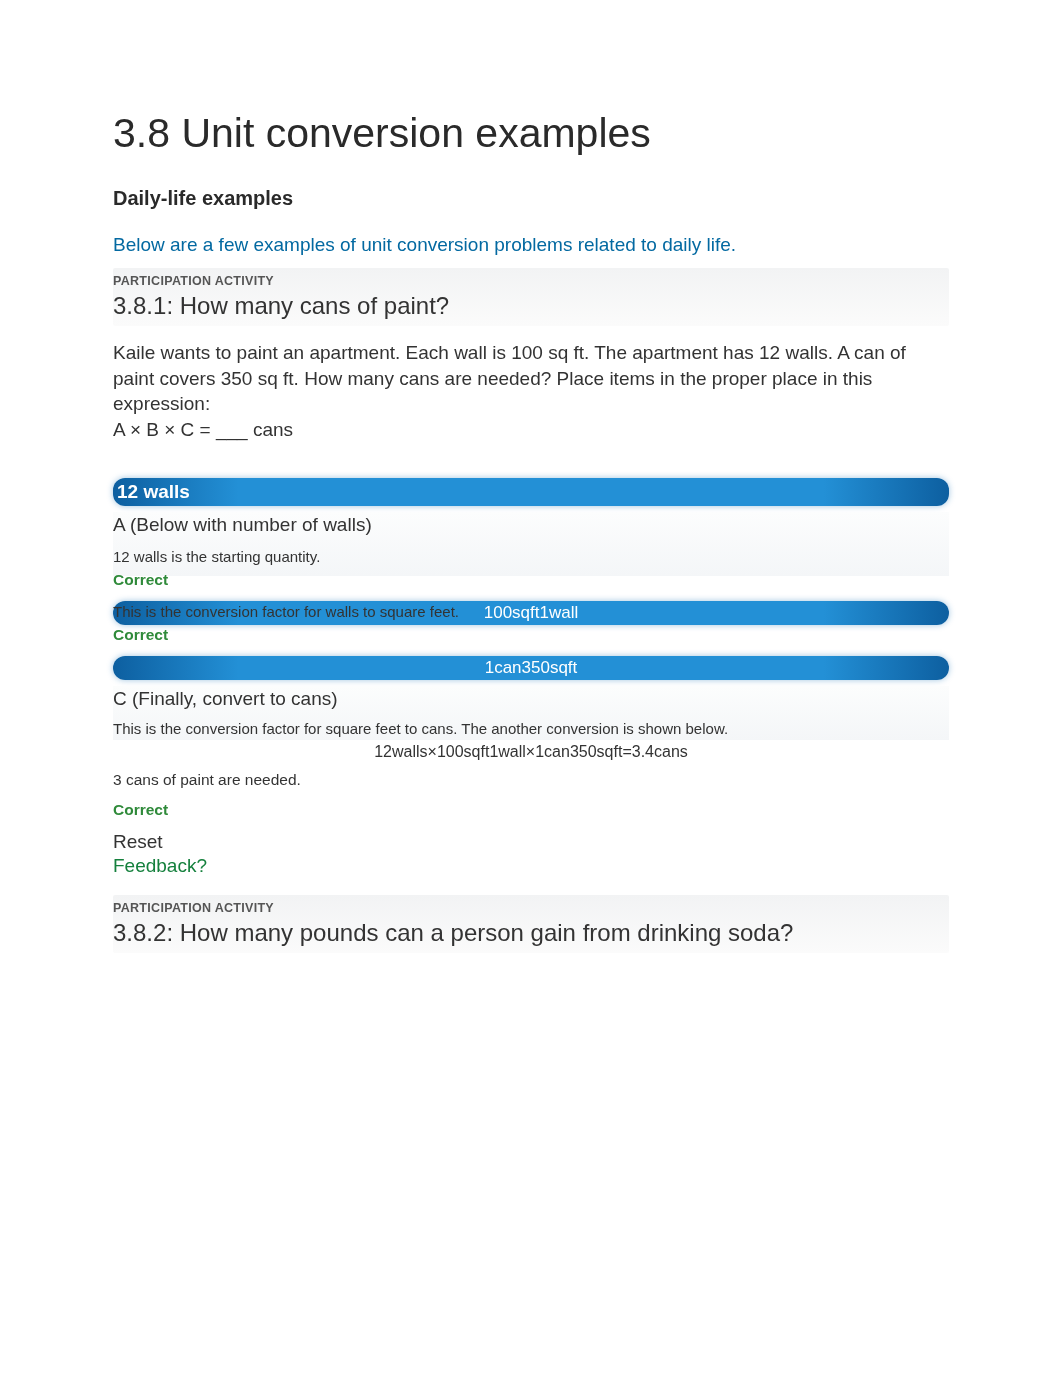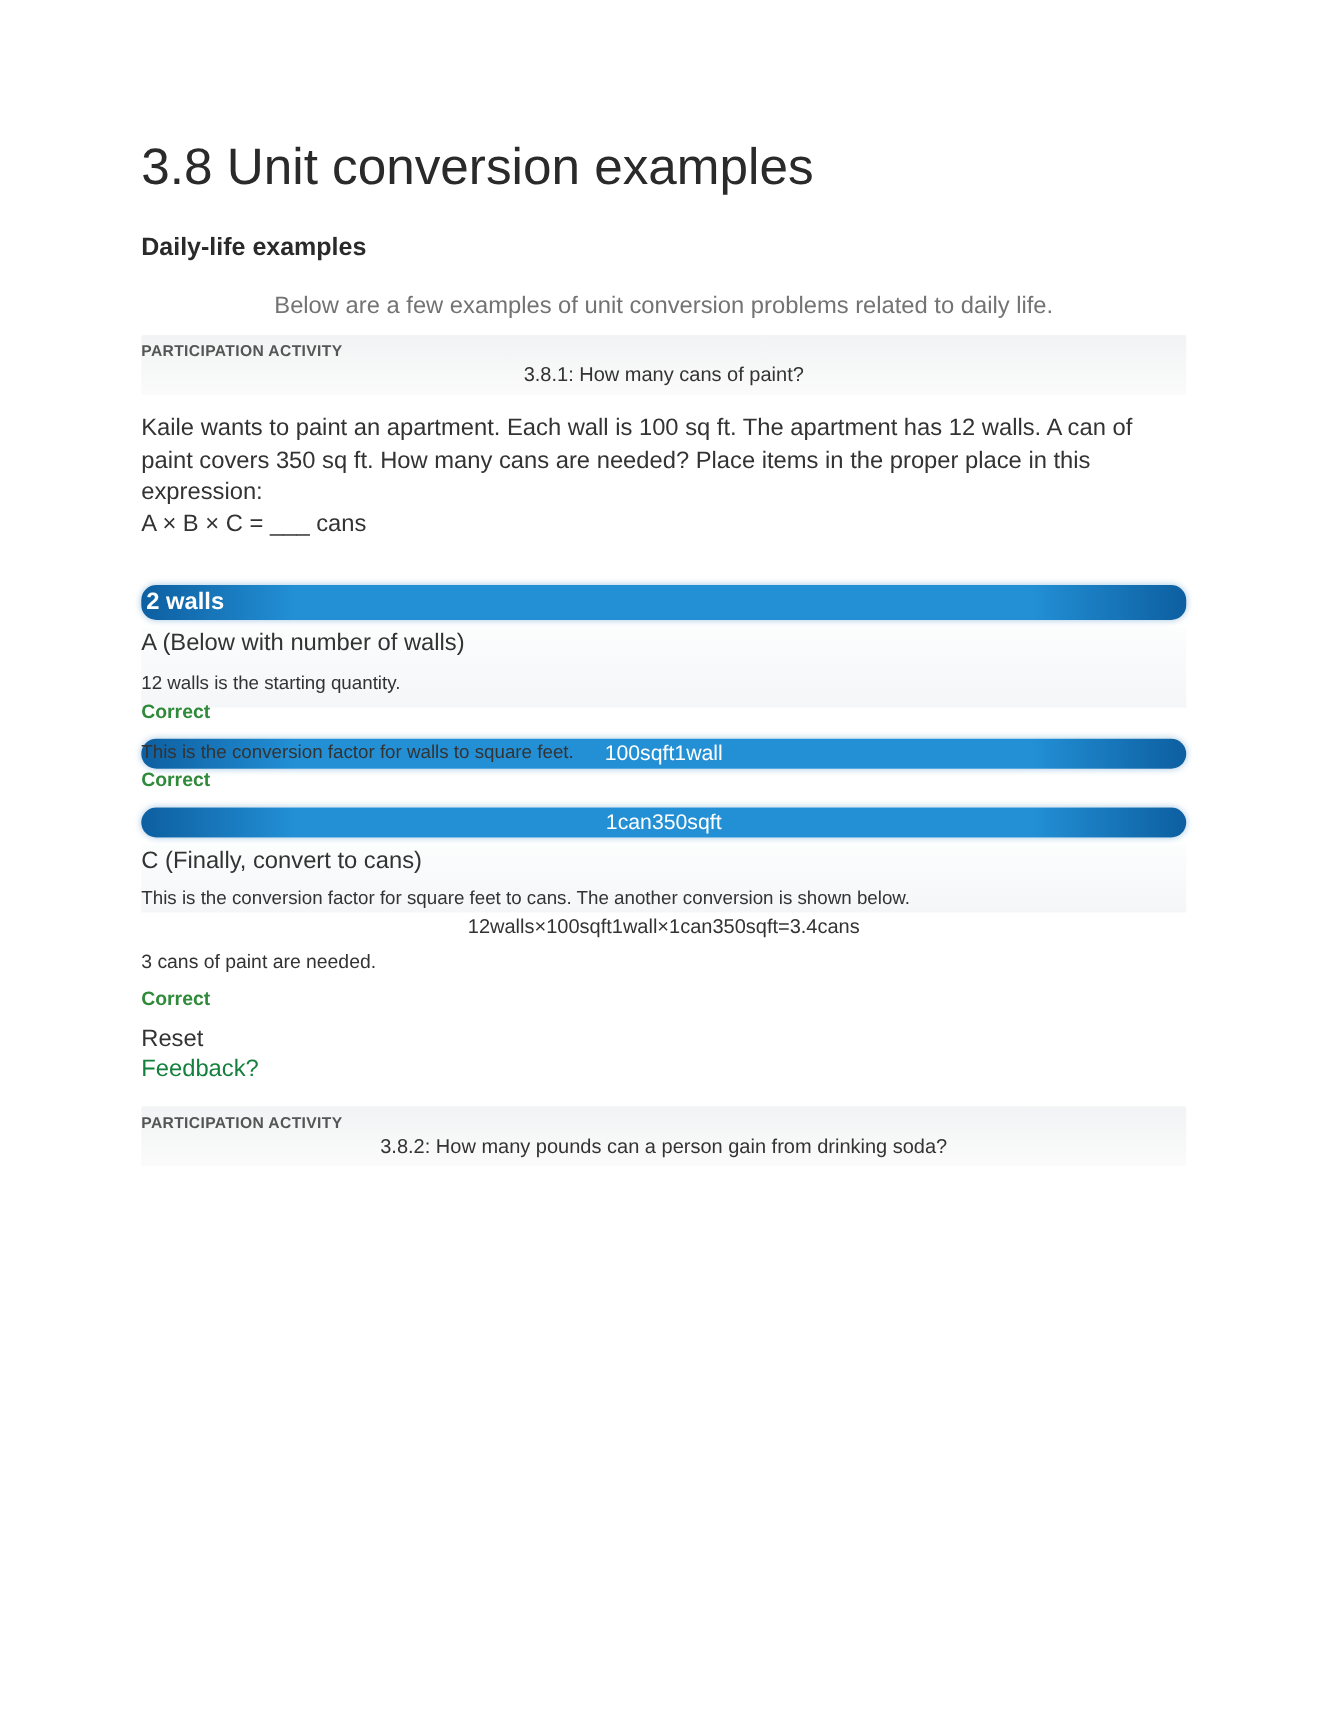--- a/index.html
+++ b/index.html
@@ -17,42 +17,40 @@
       margin-bottom: 30px;
     }
     .section-heading {
       font-size: 20px;
       font-weight: 700;
       color: #2a2a2a;
       margin-bottom: 24px;
     }
     .intro-text {
       font-size: 19px;
-      color: #737373;
+      color: #0369a1;
       margin-bottom: 12px;
-      text-align: center;
     }
     .activity-block {
       background: linear-gradient(to bottom, #f2f3f4 0%, #fbfbfb 100%);
       border-radius: 2px;
       margin-bottom: 14px;
       padding: 4px 0 6px 0;
     }
     .activity-label {
       font-size: 12.5px;
       font-weight: 700;
       color: #555;
       letter-spacing: 0.3px;
       padding: 2px 0 2px 0;
     }
     .activity-title {
-      font-size: 16px;
+      font-size: 24px;
       color: #333;
       margin-top: 2px;
-      text-align: center;
     }
     .problem-text {
       font-size: 19px;
       color: #333;
       line-height: 1.35;
       margin-bottom: 35px;
     }
     .blue-bar {
       background: radial-gradient(ellipse at center, #1f8fd9 0%, #1573b8 70%, #0d5e9d 100%);
       background: linear-gradient(to right, #0d5fa0 0%, #2390d6 15%, #2390d6 85%, #0d5fa0 100%);
@@ -138,21 +136,21 @@
   <div class="activity-label">PARTICIPATION ACTIVITY</div>
   <div class="activity-title">3.8.1: How many cans of paint?</div>
 </div>
 
 <p class="problem-text">
   <span>Kaile wants to paint an apartment. Each wall is 100 sq ft. The apartment has 12 walls. A can of paint covers 350 sq ft. How many cans are needed? Place items in the proper place in this expression:</span><br>
   <span>A × B × C = ___ cans</span>
 </p>
 
 <div class="step-group">
-  <div class="blue-bar left">2 walls</div>
+  <div class="blue-bar left">12 walls</div>
   <div class="step-desc">A (Below with number of walls)</div>
   <div class="explanation">12 walls is the starting quantity.</div>
   <div class="correct">Correct</div>
 </div>
 
 <div class="step-group step-b-wrapper">
   <div class="blue-bar center">100sqft1wall</div>
   <div class="explanation">This is the conversion factor for walls to square feet.</div>
   <div class="correct">Correct</div>
 </div>

